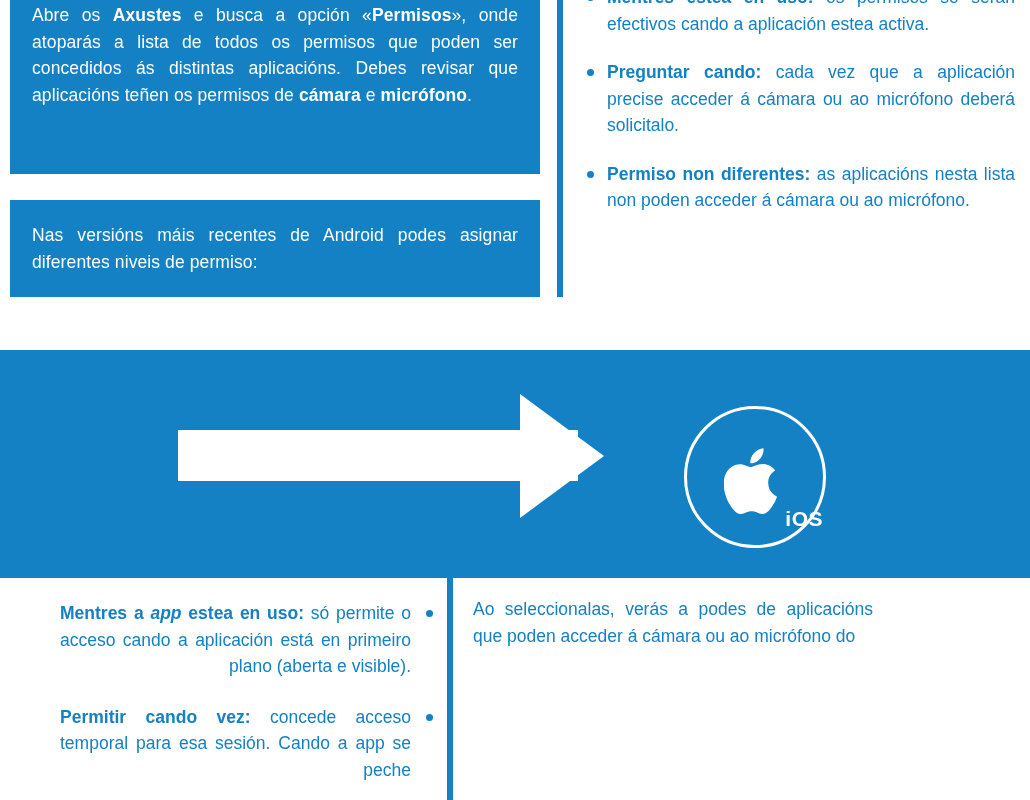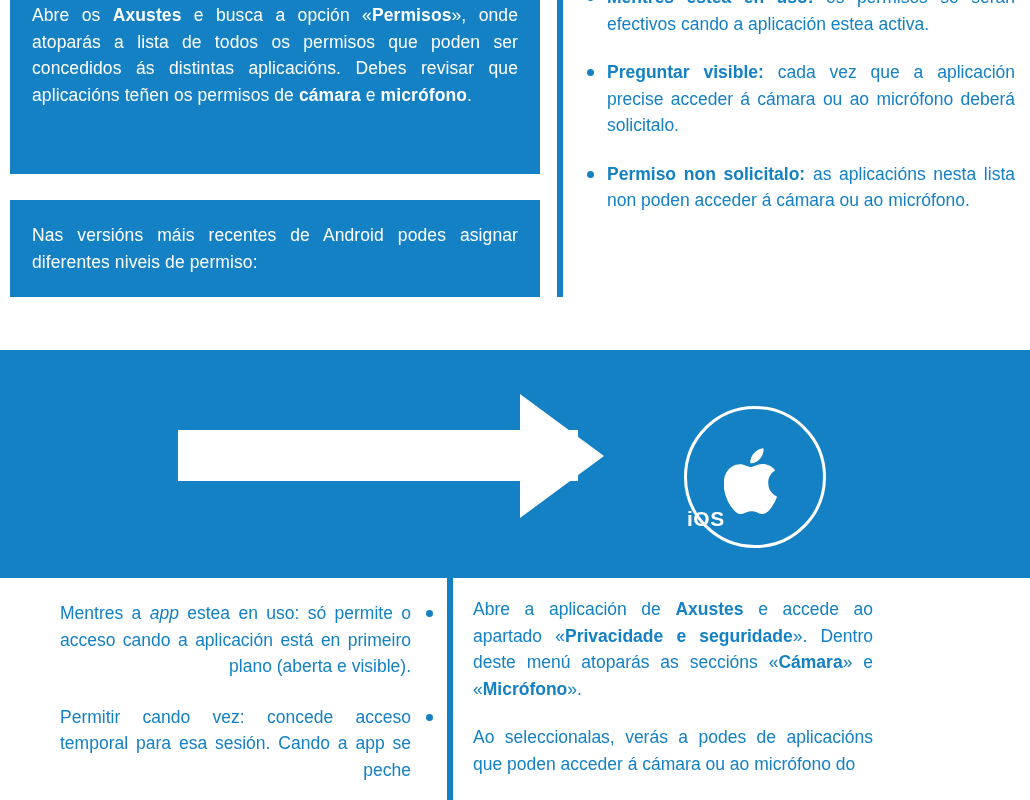--- a/index.html
+++ b/index.html
@@ -126,21 +126,21 @@
     top: 38px;
     transform: translateX(-50%);
     width: 62px;
     height: 68px;
   }
   #ios-label {
     position: absolute;
     left: 0;
     right: 0;
     bottom: 14px;
-    text-align: left;
+    text-align: right;
     color: #ffffff;
     font-size: 21px;
     font-weight: bold;
     letter-spacing: 0.5px;
   }
 
   
   #ios-levels-list {
     position: absolute;
     left: 60px;
@@ -161,21 +161,21 @@
   .bullet-item-right::after {
     content: "";
     position: absolute;
     right: 2px;
     top: 10px;
     width: 7px;
     height: 7px;
     border-radius: 50%;
     background: #1481c4;
   }
-  .bullet-item-right b { font-weight: normal; }
+  .bullet-item-right b { font-weight: bold; }
   .bullet-item-right i { font-style: italic; }
 
   #lower-divider {
     position: absolute;
     left: 447px;
     top: 578px;
     width: 6px;
     height: 222px;
     background: #1481c4;
   }
@@ -205,22 +205,22 @@
   </div>
 
   <div class="box-blue" id="android-levels-box">
     <p>Nas versións máis recentes de Android podes asignar diferentes niveis de permiso:</p>
   </div>
 
   <div id="right-divider"></div>
 
   <div id="android-levels-list">
     <div class="bullet-item"><b>Mentres estea en uso:</b> os permisos só serán efectivos cando a aplicación estea activa.</div>
-    <div class="bullet-item"><b>Preguntar visible:</b> cada vez que a aplicación precise acceder á cámara ou ao micrófono deberá solicitalo.</div>
-    <div class="bullet-item"><b>Permiso non solicitalo:</b> as aplicacións nesta lista non poden acceder á cámara ou ao micrófono.</div>
+    <div class="bullet-item"><b>Preguntar cando:</b> cada vez que a aplicación precise acceder á cámara ou ao micrófono deberá solicitalo.</div>
+    <div class="bullet-item"><b>Permiso non diferentes:</b> as aplicacións nesta lista non poden acceder á cámara ou ao micrófono.</div>
   </div>
 
   <div id="ios-band"></div>
   <div id="arrow-shaft"></div>
   <div id="arrow-head"></div>
 
   <div id="ios-logo">
     <svg id="apple-glyph" viewBox="0 0 62 68" aria-hidden="true">
       <path fill="#ffffff" d="M44.2 35.9c-.1-8.2 6.7-12.1 7-12.3-3.8-5.6-9.8-6.4-11.9-6.5-5.1-.5-9.9 3-12.5 3-2.6 0-6.6-2.9-10.8-2.8-5.6.1-10.7 3.2-13.6 8.2-5.8 10.1-1.5 25 4.1 33.2 2.8 4 6.1 8.5 10.4 8.3 4.2-.2 5.8-2.7 10.8-2.7 5 0 6.4 2.7 10.8 2.6 4.5-.1 7.3-4 10-8.1 3.2-4.6 4.5-9.1 4.6-9.3-.1-.1-8.8-3.4-8.9-13.6z"></path>
       <path fill="#ffffff" d="M36.1 11.8c2.3-2.8 3.8-6.7 3.4-10.6-3.3.1-7.3 2.2-9.6 5-2.1 2.4-4 6.4-3.5 10.1 3.7.3 7.4-1.8 9.7-4.5z"></path>
@@ -229,17 +229,16 @@
   </div>
 
   <div id="ios-levels-list">
     <div class="bullet-item-right"><b>Mentres a <i>app</i> estea en uso:</b> só permite o acceso cando a aplicación está en primeiro plano (aberta e visible).</div>
     <div class="bullet-item-right"><b>Permitir cando vez:</b> concede acceso temporal para esa sesión. Cando a app se peche</div>
   </div>
 
   <div id="lower-divider"></div>
 
   <div id="ios-settings-box">
-    <p>Abre a aplicación de <b>Axustes</b> e accede ao apartado «<b>Privacidade e seguridade</b>». Dentro deste menú atoparás as seccións «<b>Cámara</b>» e «<b>Micrófono</b>».</p>
     <p>Ao seleccionalas, verás a podes de aplicacións que poden acceder á cámara ou ao micrófono do</p>
   </div>
 
 </div>
 
 </body></html>

